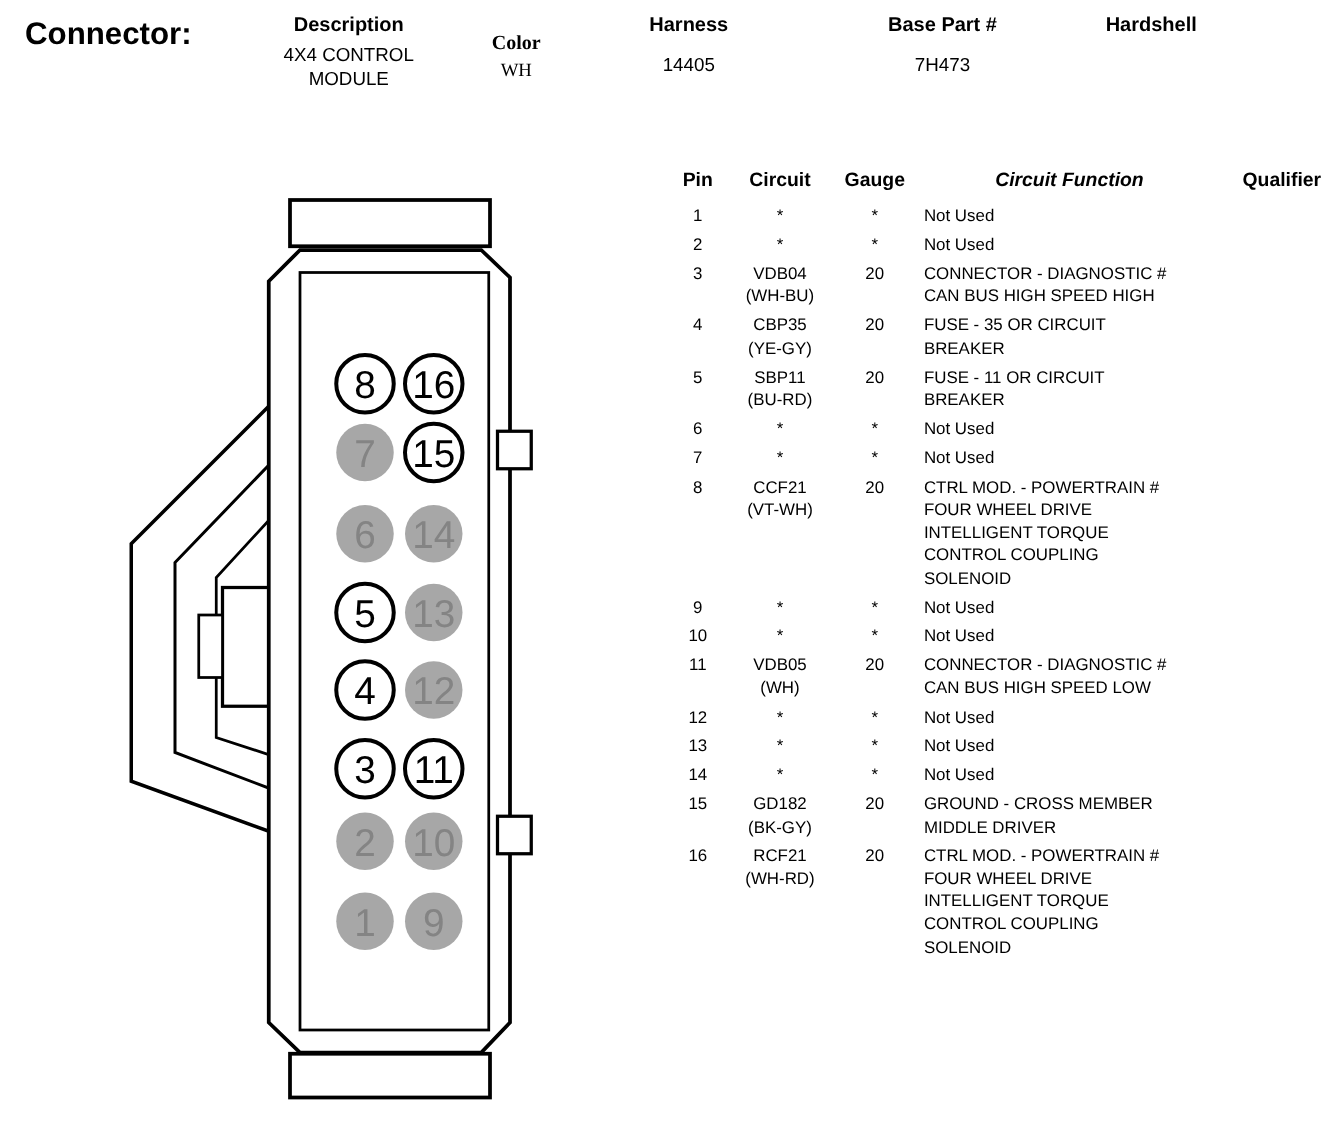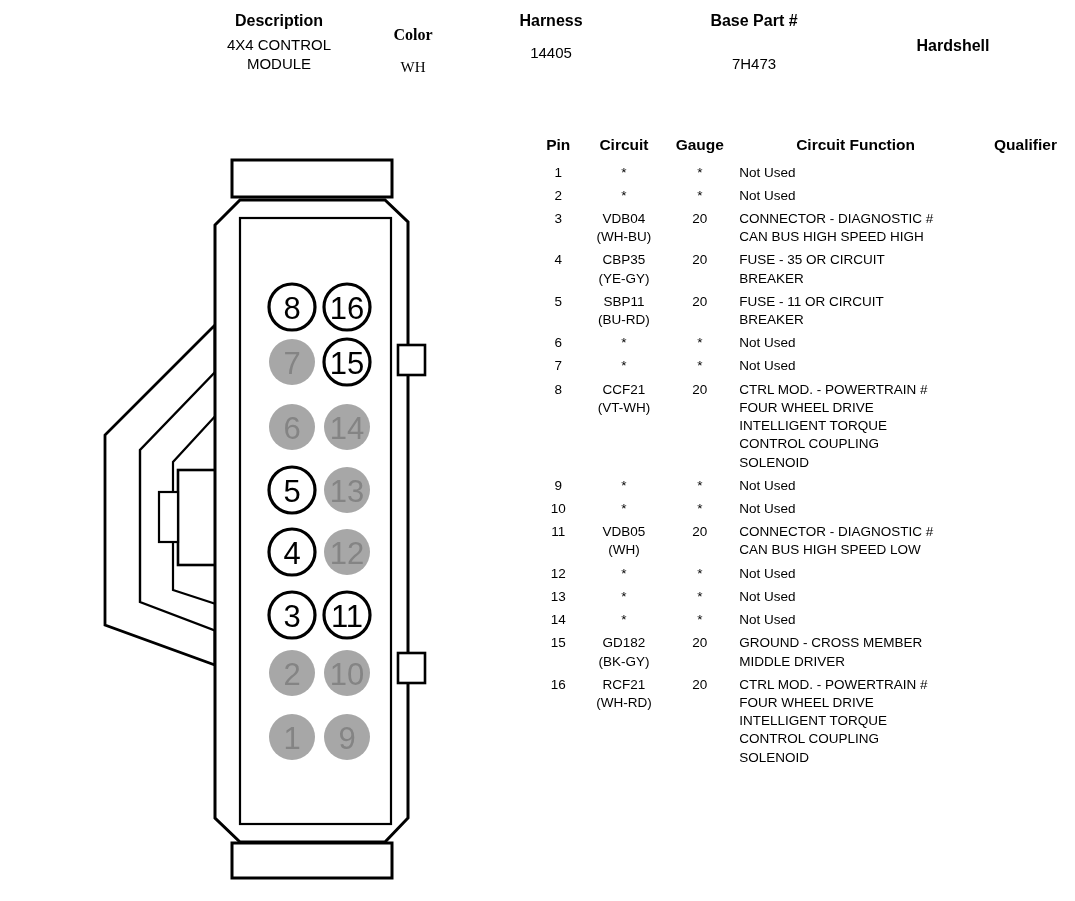--- a/index.html
+++ b/index.html
@@ -8,49 +8,50 @@
   .page { position:relative; width:1075px; height:901px; background:#fff; overflow:hidden; }
 
   
   .conn-title { position:absolute; left:20px; top:12px; font-weight:bold; font-size:25px; line-height:30px; }
   .hf { position:absolute; text-align:center; }
   .hf .label { font-weight:bold; font-size:16px; line-height:18px; }
   .hf .value { font-size:15px; line-height:19px; }
   .hf0 { left:205px; top:12px; width:148px; }
   .hf0 .value { margin-top:5px; }
   .hf1 { left:381px; top:26px; width:64px;font-family:Liberation Serif, serif; }
-  .hf1 .value { margin-top:14px; }
+  .hf1 .value { margin-top:4px; }
   .hf2 { left:498px; top:12px; width:106px; }
   .hf2 .value { margin-top:13px; }
   .hf3 { left:690px; top:12px; width:128px; }
-  .hf3 .value { margin-top:24px;text-align:center; }
-  .hf4 { left:896px; top:12px; width:114px;margin-top:25px; }
+  .hf3 .value { margin-top:13px;text-align:center; }
+  .hf4 { left:864px; top:12px; width:114px; }
 
   
   .connector-svg { position:absolute; left:95px; top:140px; }
   .shape { fill:#fff; stroke:#000; }
   .pin-num { font-family:"Liberation Sans", sans-serif; font-size:31px; }
   .pin-num.used { fill:#000; }
   .pin-num.unused { fill:#848484; }
 
   
   .pin-table { position:absolute; left:538px; top:136px; width:532px; border-collapse:collapse; table-layout:fixed; }
   .pin-table th { font-size:15.5px; font-weight:bold; text-align:center; vertical-align:bottom; padding:0 0 7px 0; }
-  .pin-table th.h-func { text-align:center; }
+  .pin-table th.h-func { text-align:center;font-style:italic; }
   .pin-table td { font-size:13.5px; line-height:1.35; vertical-align:top; text-align:center; padding:2.5px 3px; }
   .pin-table td.c-circuit { white-space:pre-line; }
   .pin-table td.c-func { text-align:left; white-space:pre-line; padding-left:9px; }
 </style>
 </head>
 <body>
 
 <div class="page">
 
   <div>
     <div class="conn-title">
+      <div>Connector:</div>
     </div>
 
     <div class="hf hf0">
       <div class="label">Description</div>
       <div class="value">4X4 CONTROL MODULE</div>
     </div>
     <div class="hf hf1">
       <div class="label">Color</div>
       <div class="value">WH</div>
     </div>

